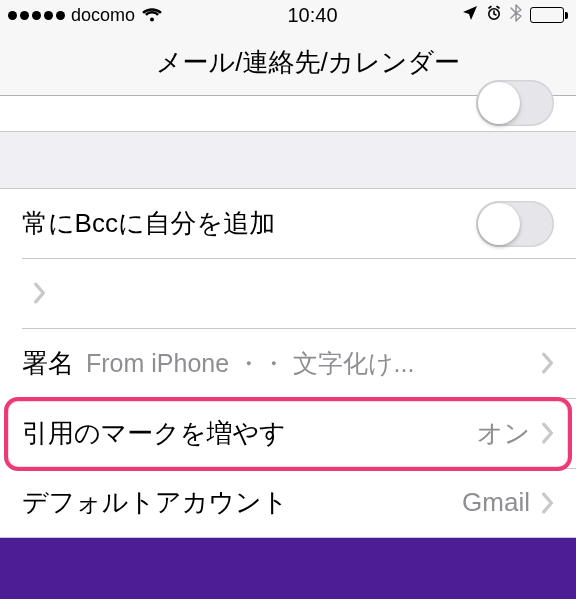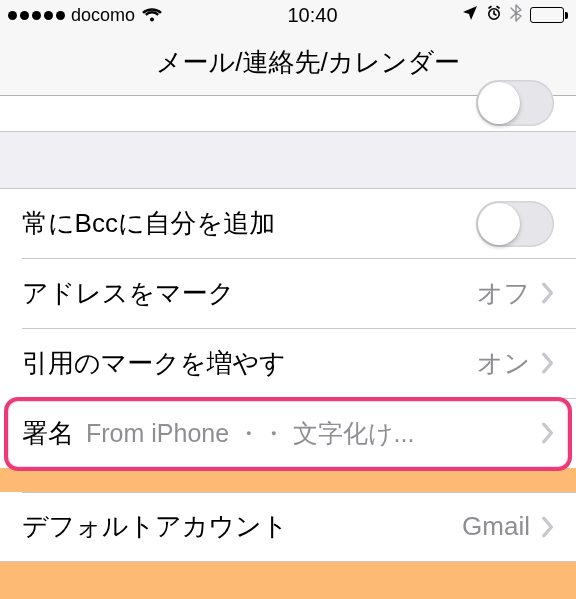--- a/index.html
+++ b/index.html
@@ -1,17 +1,17 @@
 <!DOCTYPE html>
 <html><head>
 <meta charset="utf-8">
 <style>
   * { margin: 0; padding: 0; box-sizing: border-box; -webkit-font-smoothing: antialiased; }
   html, body { width: 576px; height: 599px; font-family: -apple-system, "Helvetica Neue", Arial, sans-serif; background: #efeff4; overflow: hidden; }
-  .screen { width: 576px; height: 599px; background: #fdba74; position: relative; }
+  .screen { width: 576px; height: 599px; background: #4c1d95; position: relative; }
 
   
   .status-bar { height: 30px; background: #f7f7f8; display: flex; align-items: center; justify-content: space-between; padding: 0 8px; font-size: 18px; font-weight: 600; color: #000; }
   .status-left { display: flex; align-items: center; gap: 6px; }
   .dots { display: flex; gap: 3px; }
   .dot { width: 9px; height: 9px; border-radius: 50%; background: #000; }
   .carrier { font-size: 18px; font-weight: 400; }
   .wifi svg { display: block; }
   .status-center { font-size: 20px; font-weight: 400; }
   .status-right { display: flex; align-items: center; gap: 8px; }
@@ -31,21 +31,21 @@
   .peek-row { height: 36px; background: #fff; border-bottom: 1px solid #c8c7cc; position: relative; }
   .peek-row .toggle { position: absolute; right: 22px; top: -16px; }
 
   
   .section-gap { height: 56px; background: #efeff4; border-top: 0; }
 
   
   .row { height: 70px; background: #fff; display: flex; align-items: center; padding: 18px 22px; font-size: 26px; color: #000; position: relative; }
   .row + .row::before { content: ""; position: absolute; left: 22px; right: 0; top: 0; height: 1px; background: #c8c7cc; }
   .row:first-of-type { border-top: 1px solid #c8c7cc; }
-  .row:last-of-type { border-bottom: 1px solid #c8c7cc; margin-top: 24px; }
+  .row:last-of-type { border-bottom: 1px solid #c8c7cc; }
   .row .label { flex: 0 0 auto; }
   .row .value { margin-left: auto; color: #8e8e93; font-size: 26px; }
   .row .secondary { color: #8e8e93; margin-left: 12px; white-space: nowrap; overflow: hidden; text-overflow: ellipsis; flex: 1 1 auto; font-size: 25px; }
   .row .chev { margin-left: 10px; color: #c7c7cc; }
   .row .chev svg { display: block; }
 
   
   .toggle { width: 78px; height: 46px; border-radius: 23px; background: #e5e5ea; position: relative; box-shadow: inset 0 0 0 1.5px #d4d4d8; }
   .toggle .knob { width: 42px; height: 42px; border-radius: 50%; background: #fff; position: absolute; top: 2px; left: 2px; box-shadow: 0 2px 4px rgba(0,0,0,0.25), 0 0 0 0.5px rgba(0,0,0,0.05); }
 
@@ -116,42 +116,40 @@
 
     <div class="row" style="border-top:1px solid #c8c7cc;">
       <span class="label">常にBccに自分を追加</span>
       <span style="margin-left:auto;"></span>
       <div class="toggle">
           <div class="knob"></div>
         </div>
     </div>
 
     <div class="row">
-      <span class="label">アドレスをマーク</span>
-      <span class="value">オフ</span>
+      <span class="chev">
+        <svg width="14" height="22" viewBox="0 0 12 20">
+            <path d="M3 2l7 8-7 8" fill="none" stroke="#c7c7cc" stroke-width="3" stroke-linecap="round" stroke-linejoin="round"></path>
+          </svg>
+      </span>
+    </div>
+
+    <div class="row">
+      <span class="label">署名</span>
+      <span class="secondary">From iPhone ・・ 文字化け...</span>
       <span class="chev">
         <svg width="14" height="22" viewBox="0 0 12 20">
             <path d="M3 2l7 8-7 8" fill="none" stroke="#c7c7cc" stroke-width="3" stroke-linecap="round" stroke-linejoin="round"></path>
           </svg>
       </span>
     </div>
 
     <div class="row">
       <span class="label">引用のマークを増やす</span>
       <span class="value">オン</span>
-      <span class="chev">
-        <svg width="14" height="22" viewBox="0 0 12 20">
-            <path d="M3 2l7 8-7 8" fill="none" stroke="#c7c7cc" stroke-width="3" stroke-linecap="round" stroke-linejoin="round"></path>
-          </svg>
-      </span>
-    </div>
-
-    <div class="row">
-      <span class="label">署名</span>
-      <span class="secondary">From iPhone ・・ 文字化け...</span>
       <span class="chev">
         <svg width="14" height="22" viewBox="0 0 12 20">
             <path d="M3 2l7 8-7 8" fill="none" stroke="#c7c7cc" stroke-width="3" stroke-linecap="round" stroke-linejoin="round"></path>
           </svg>
       </span>
     </div>
 
     <div class="row" style="border-bottom:1px solid #c8c7cc;">
       <span class="label">デフォルトアカウント</span>
       <span class="value">Gmail</span>

